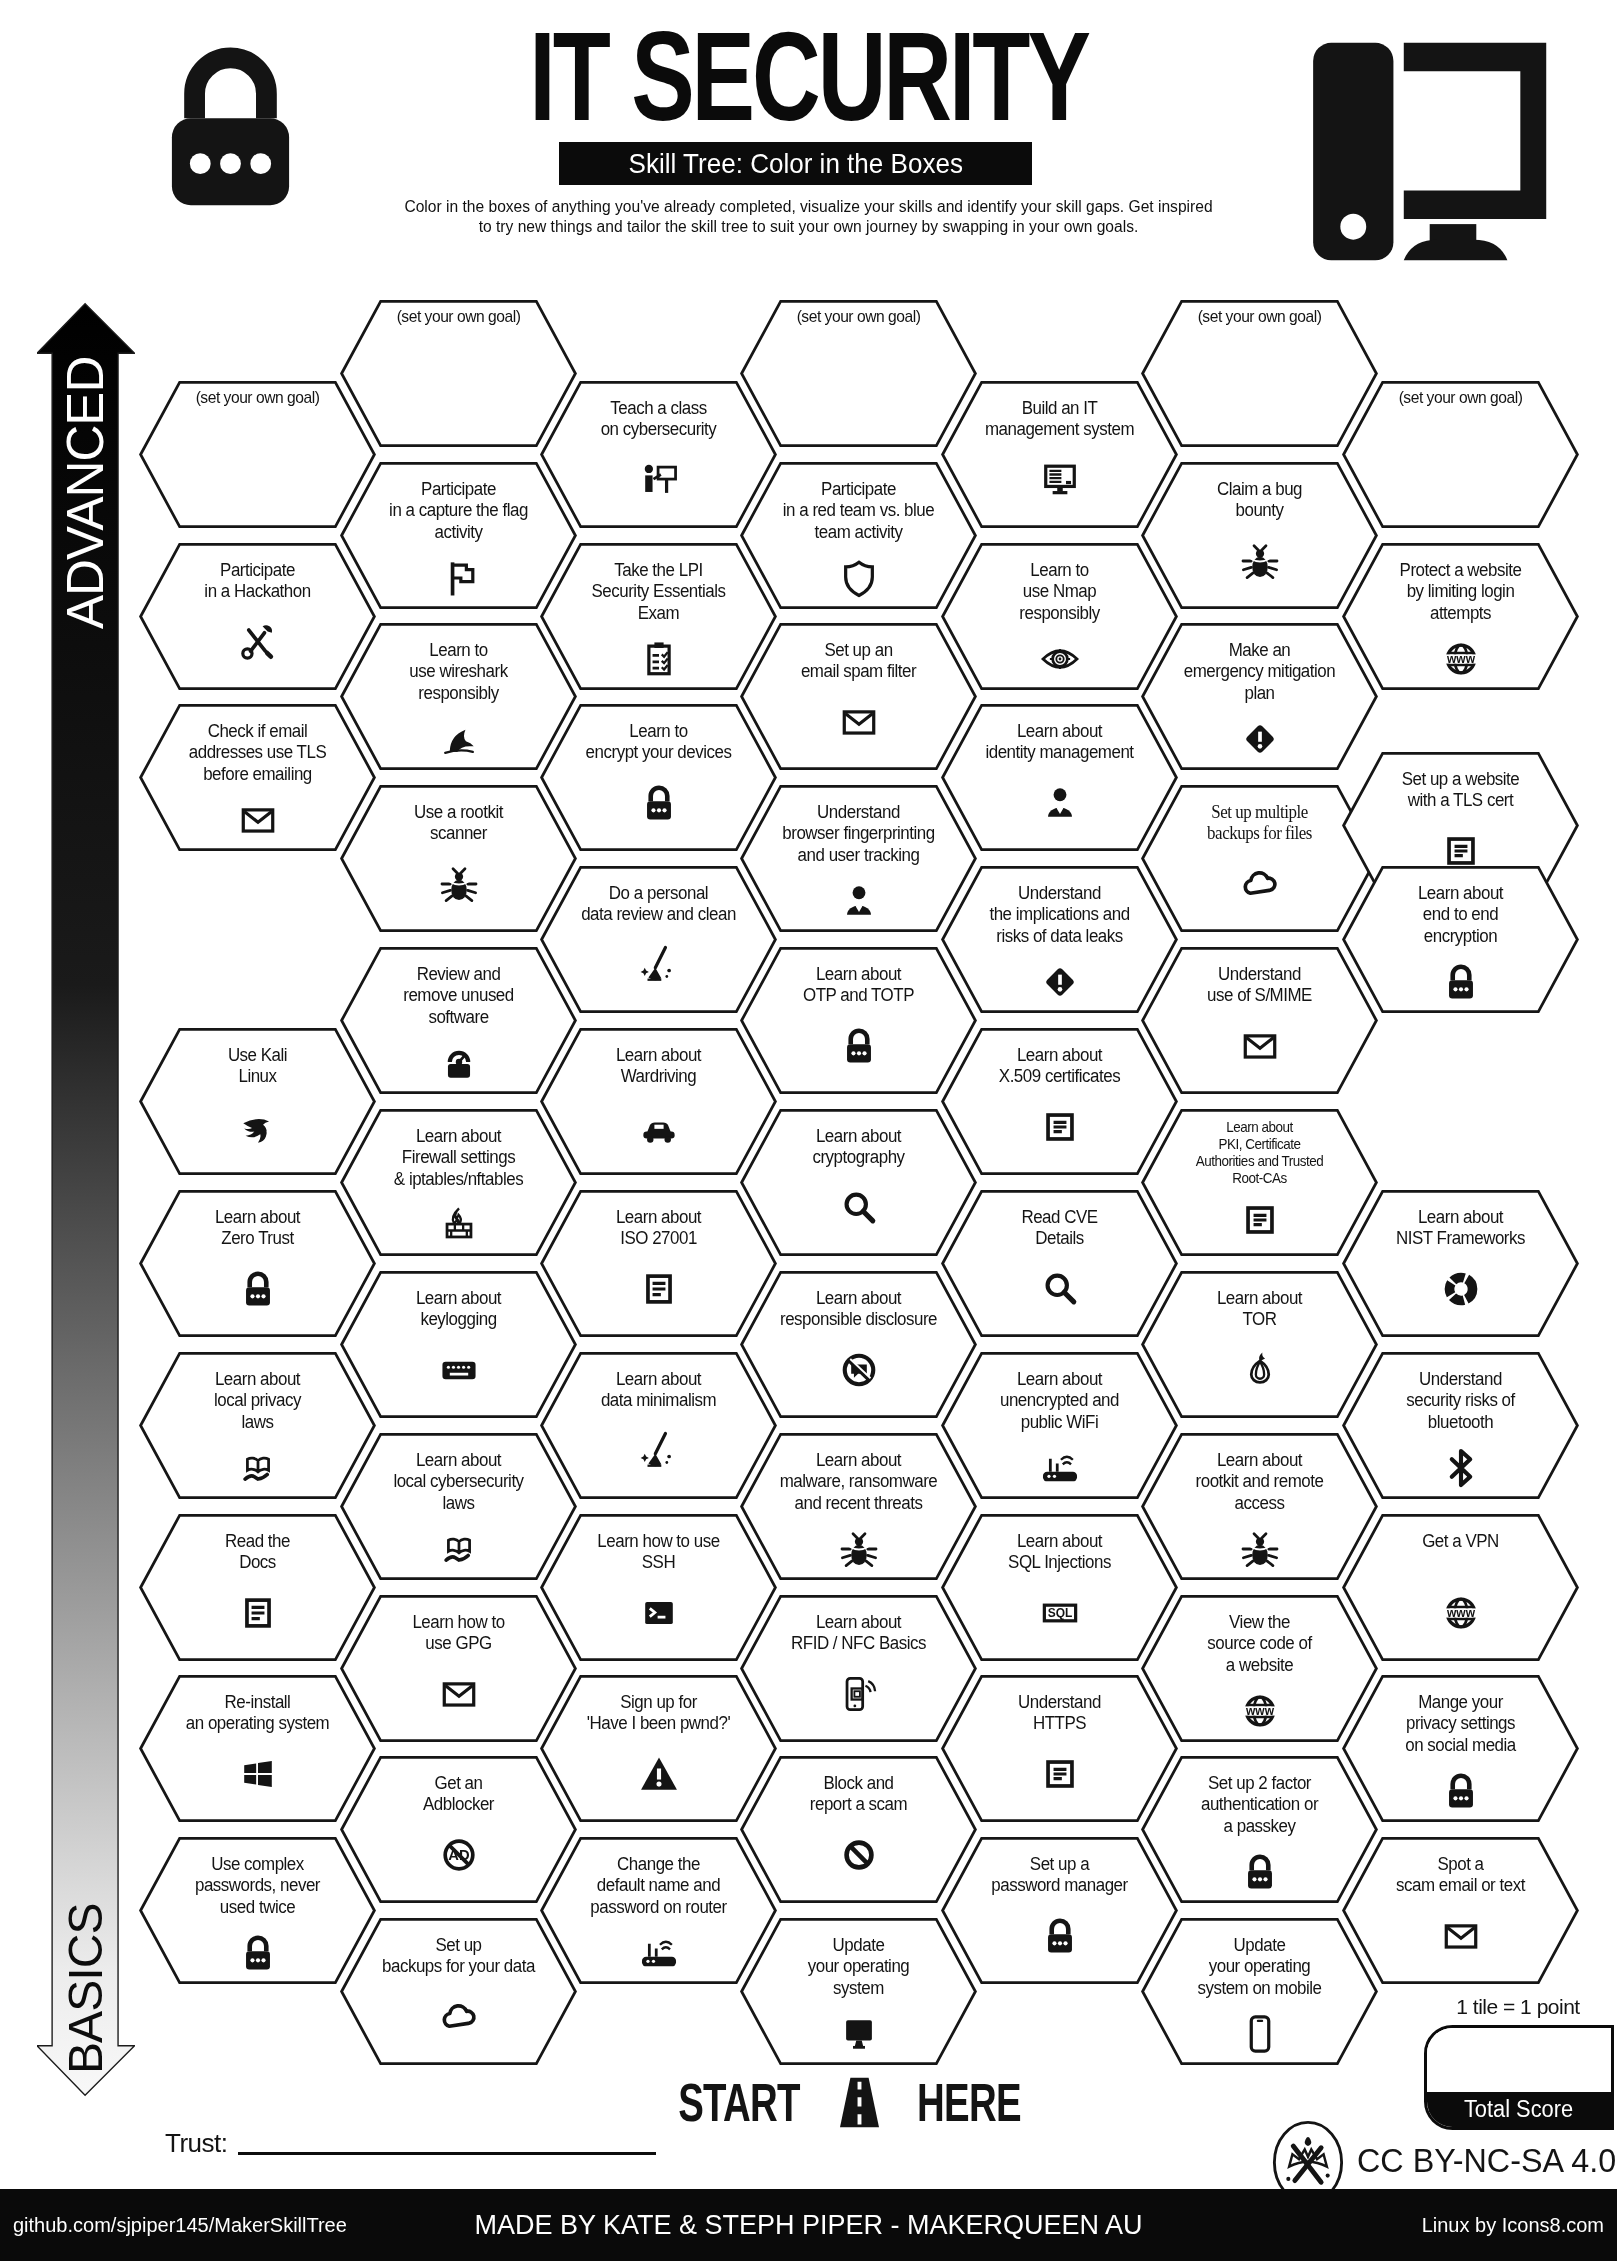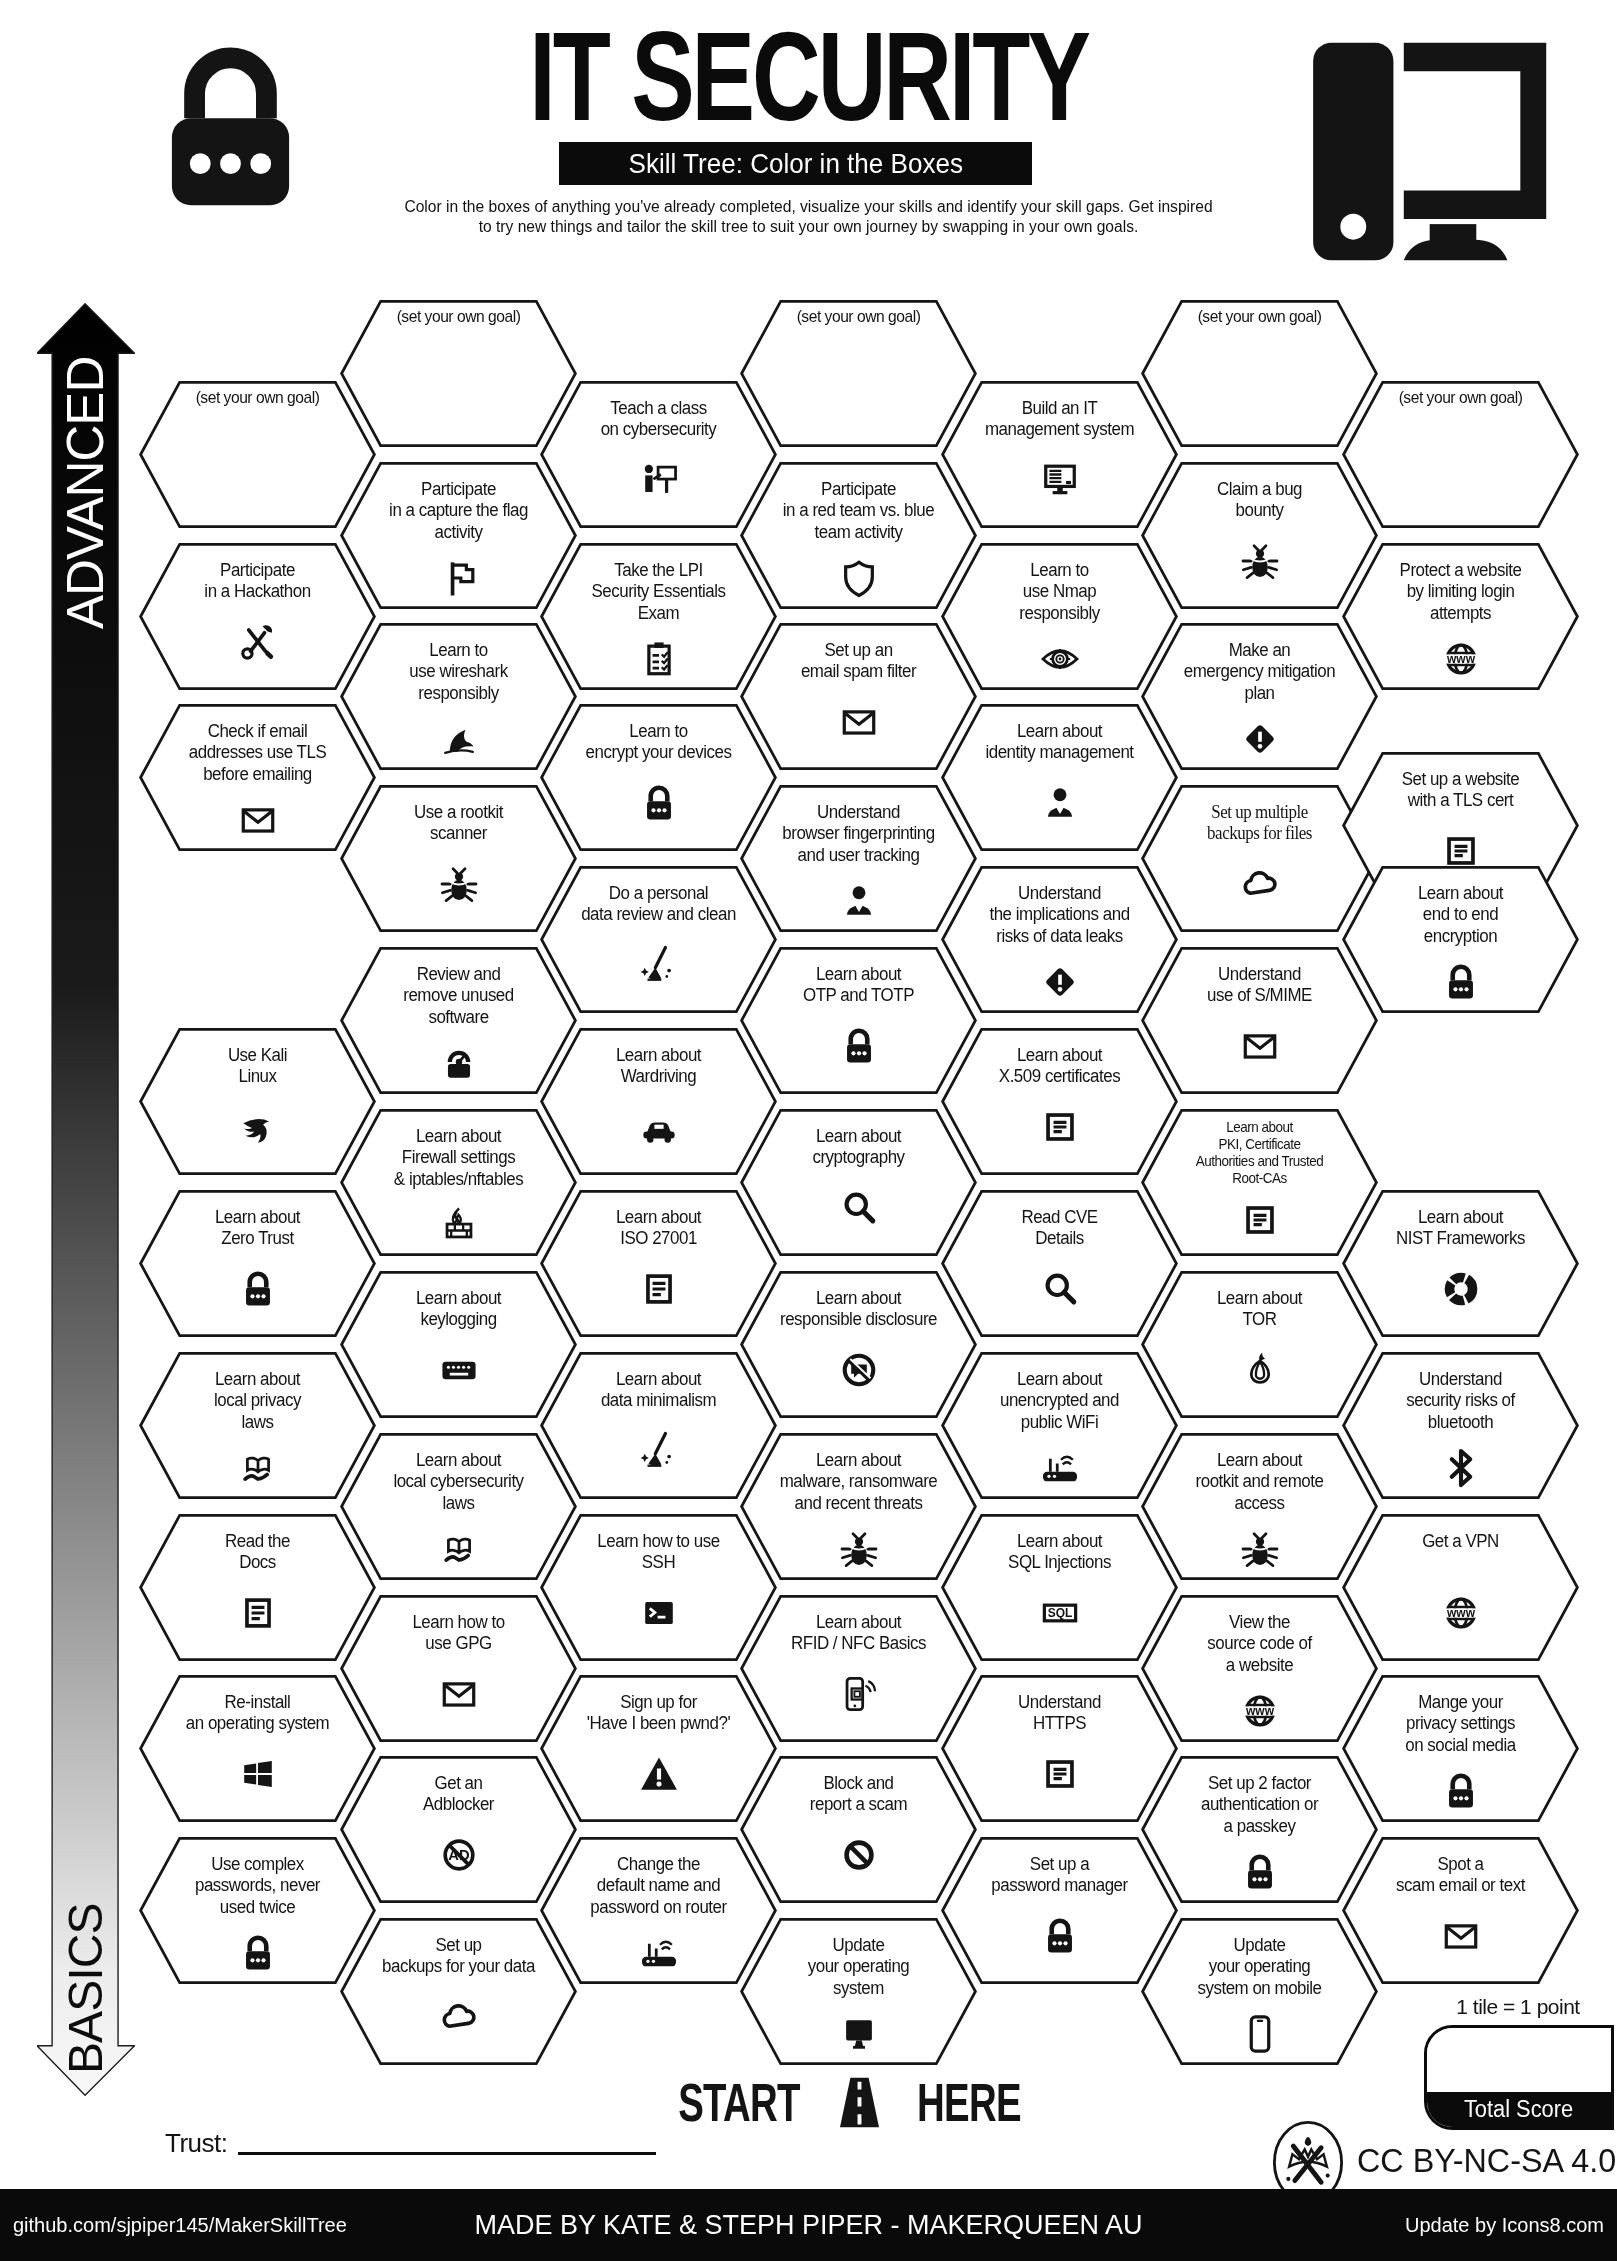--- a/index.html
+++ b/index.html
@@ -1181,15 +1181,15 @@
         <path d="M47 22 q3 -6 6 0 q3 6 -3 8 q-6 -2 -3 -8 z" fill="#141414"></path>
         <circle cx="26" cy="70" r="2.5" fill="#141414"></circle>
         <circle cx="74" cy="66" r="2.5" fill="#141414"></circle>
       </svg></span>
   <span id="license-text">CC BY-NC-SA 4.0</span>
 </div>
 
 <div id="footer-bar">
   <span id="footer-left">github.com/sjpiper145/MakerSkillTree</span>
   <span id="footer-center">MADE BY KATE &amp; STEPH PIPER  -  MAKERQUEEN AU</span>
-  <span id="footer-right">Update by Icons8.com</span>
+  <span id="footer-right">Linux by Icons8.com</span>
 </div>
 
 
 </body></html>

